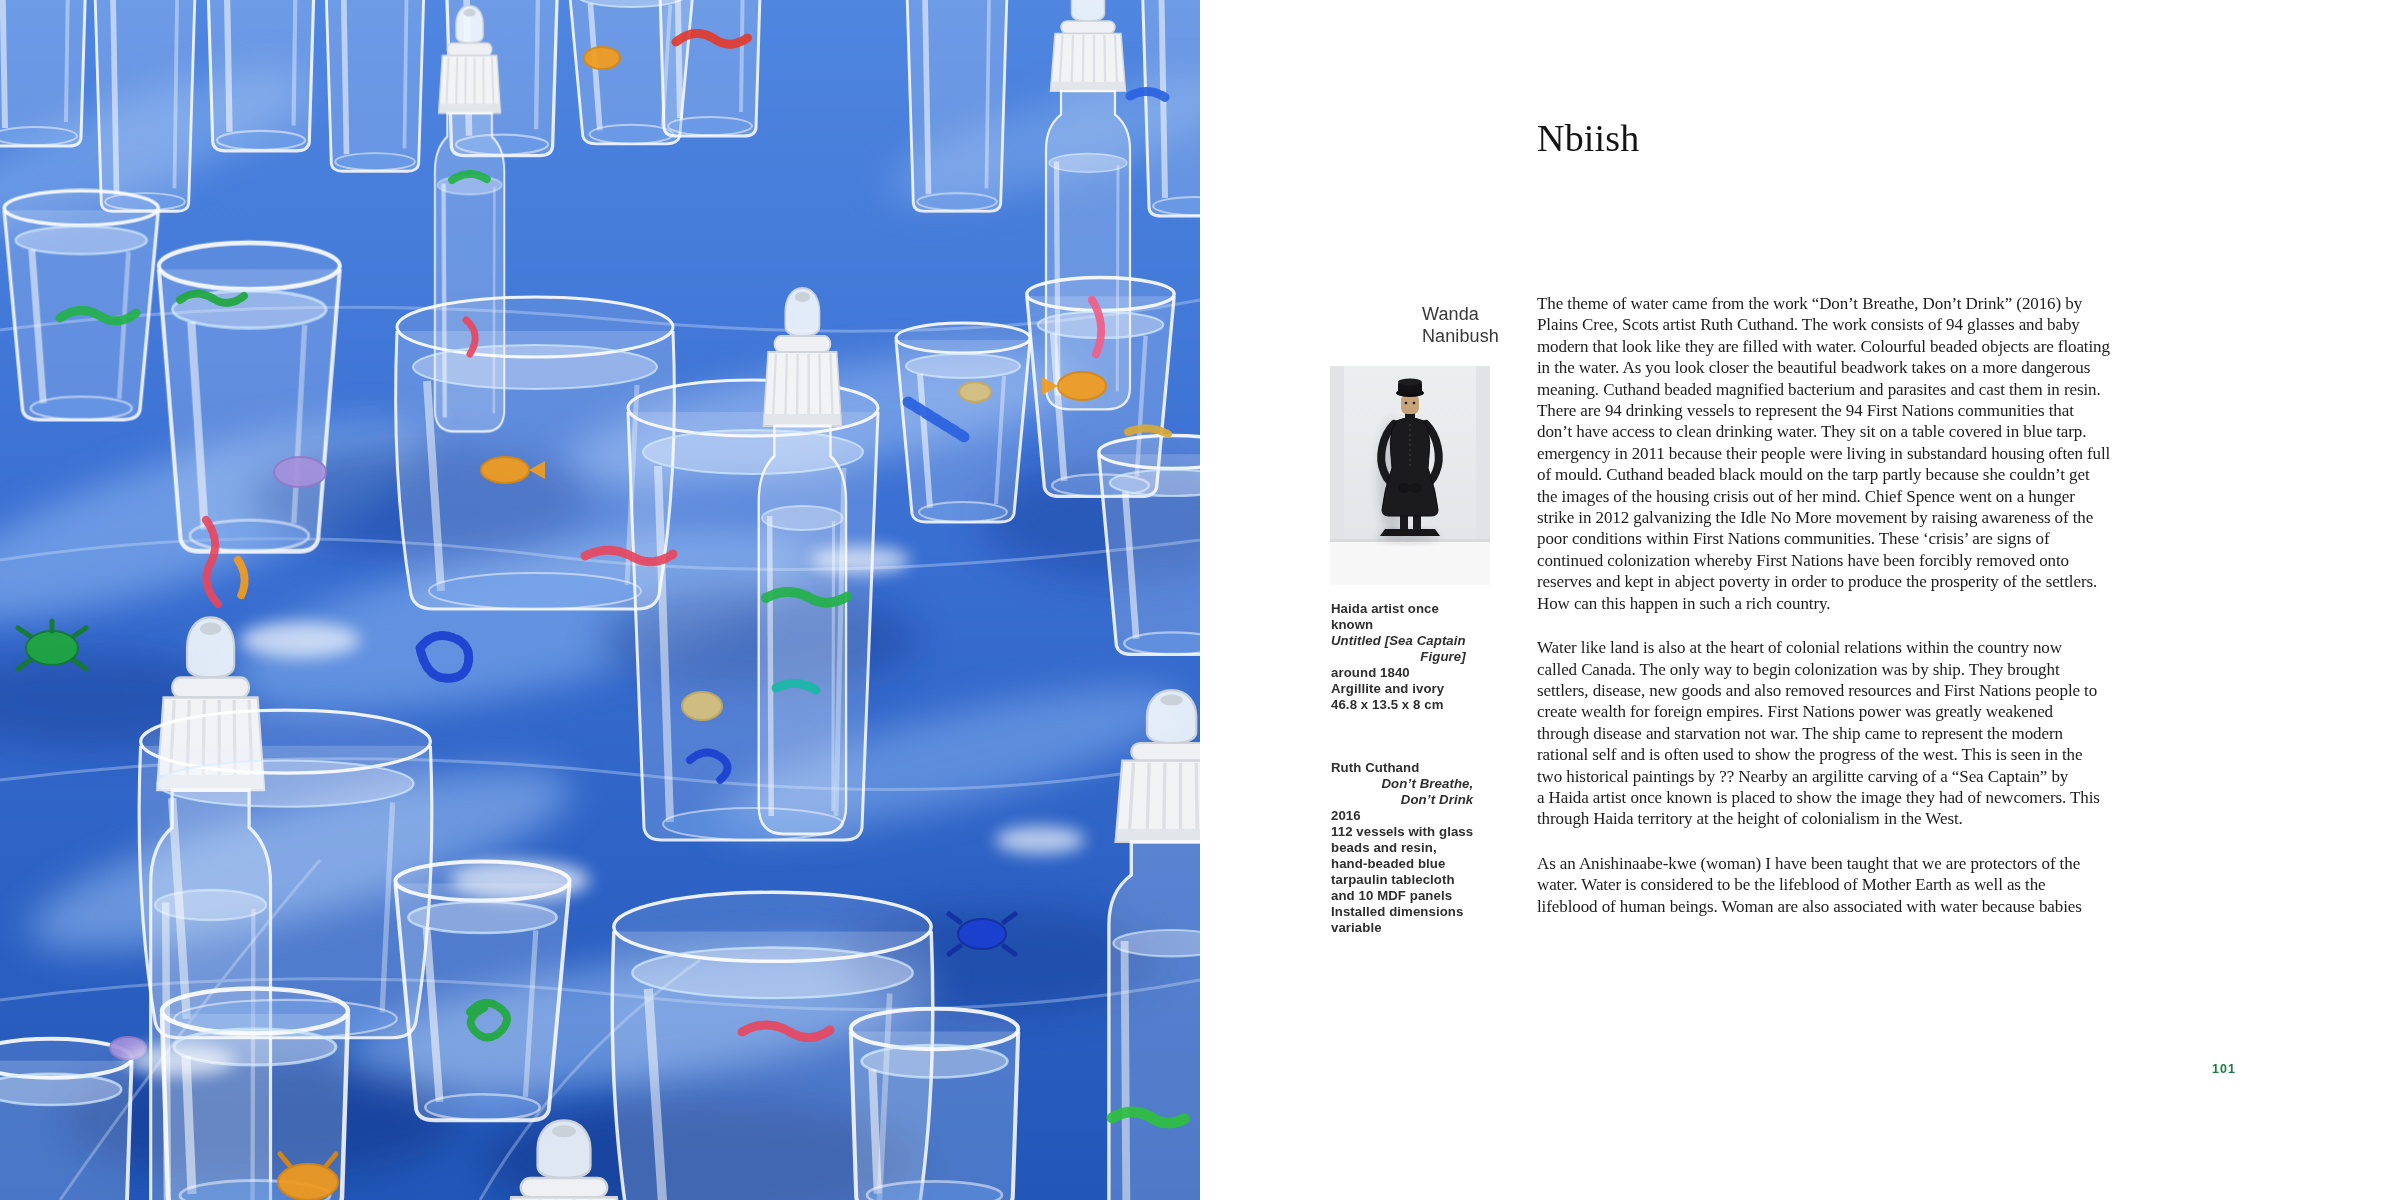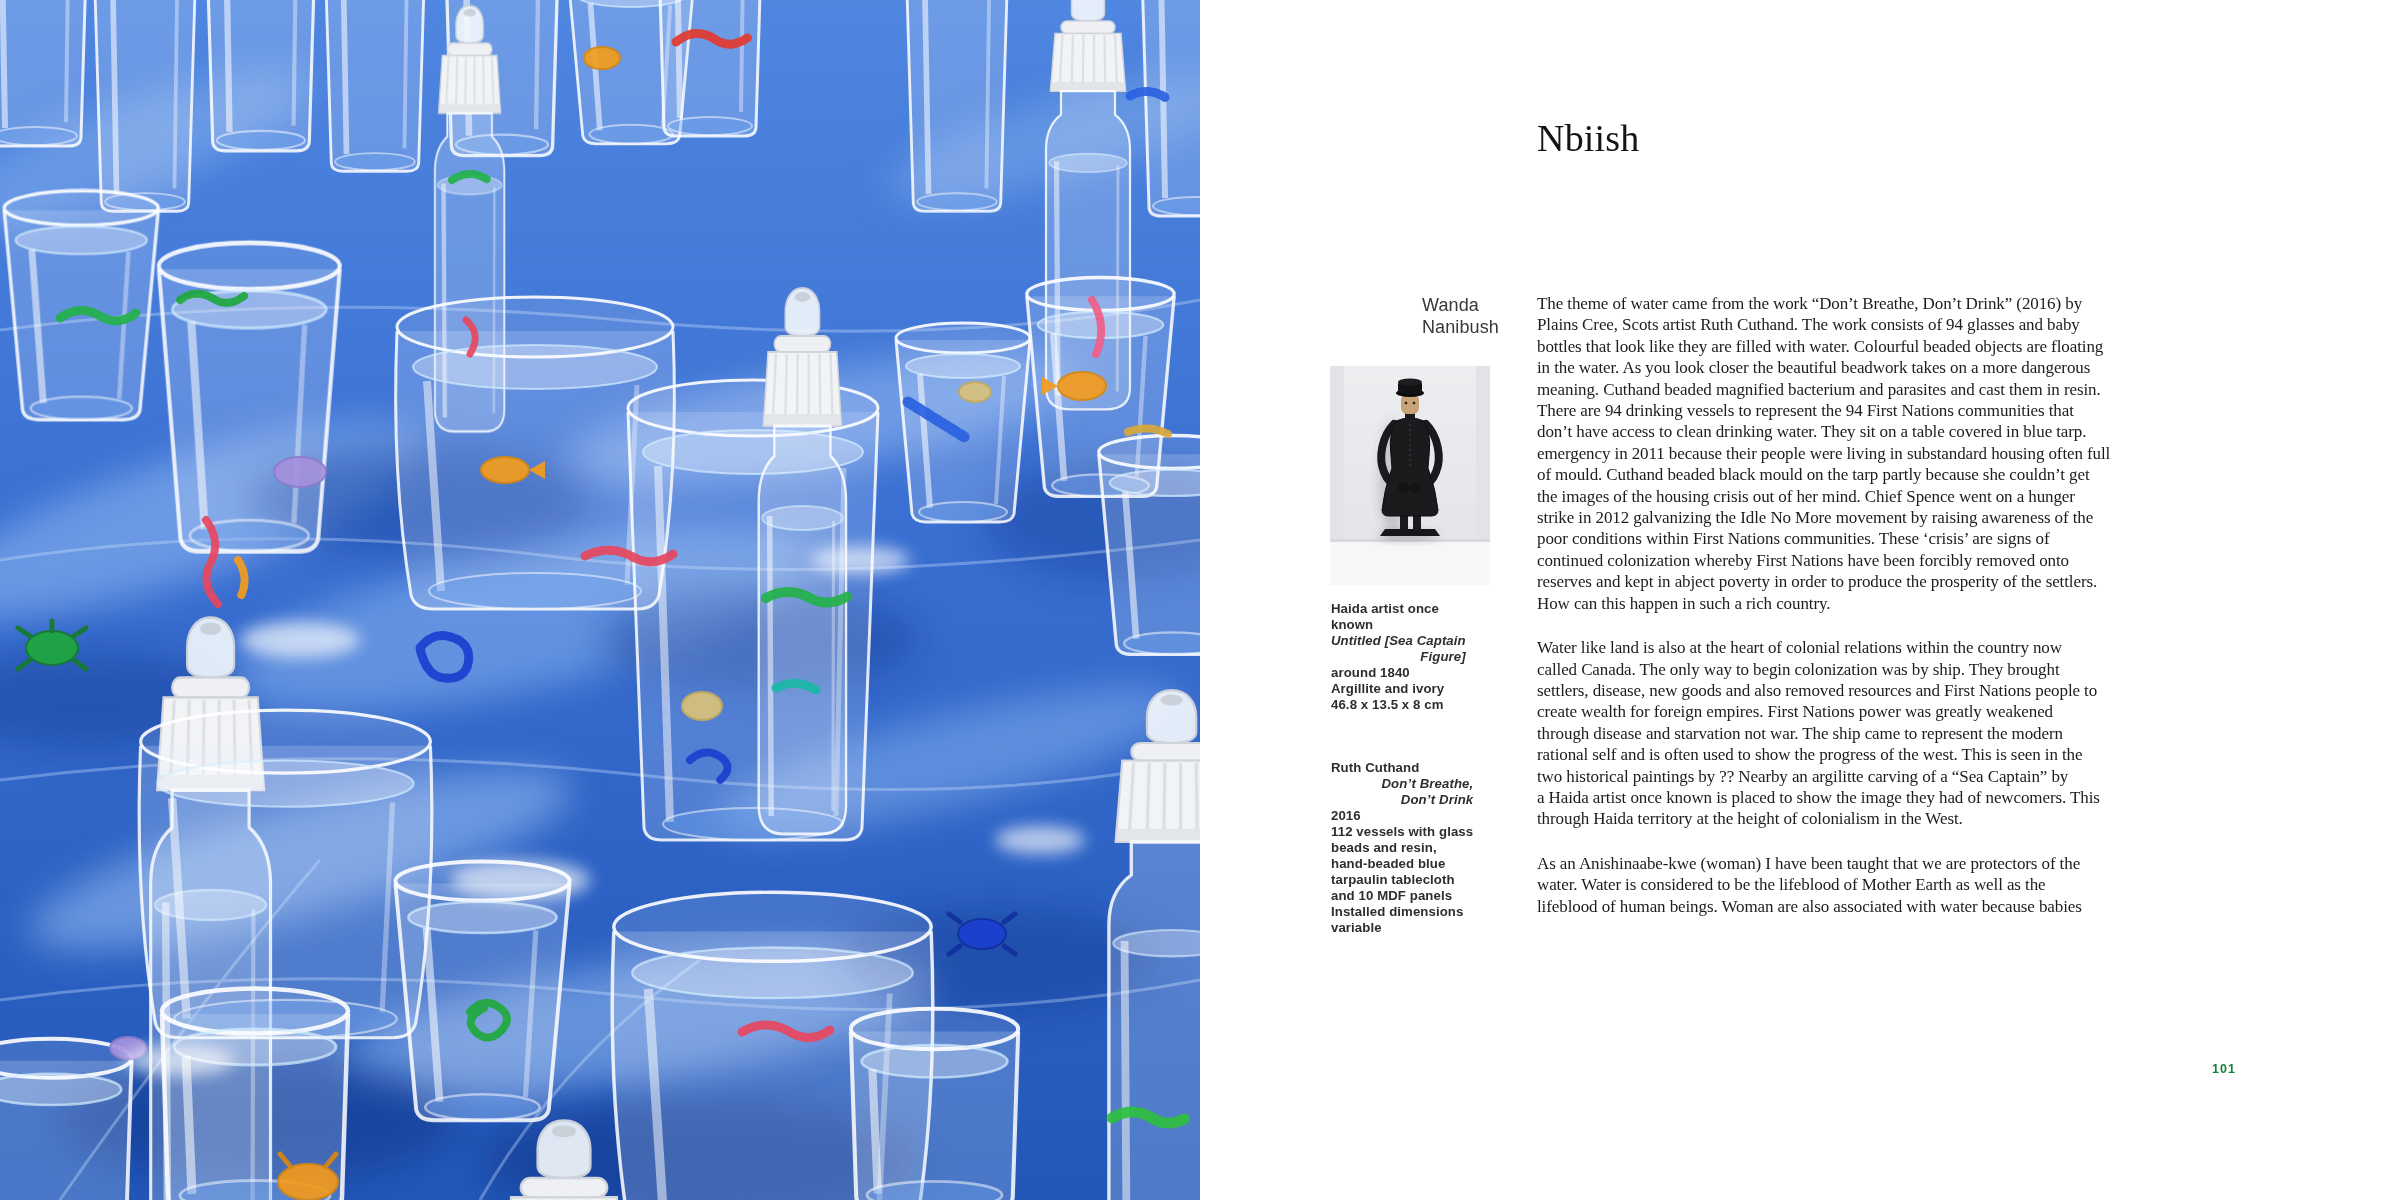--- a/index.html
+++ b/index.html
@@ -10,21 +10,21 @@
   
   .photo { position:absolute; left:0; top:0; width:1200px; height:1200px; }
   .photo svg { display:block; width:1200px; height:1200px; }
 
   
   .page { position:absolute; left:1200px; top:0; width:1200px; height:1200px; background:#ffffff; }
 
   .title { position:absolute; left:337px; top:118px; font-family:"Liberation Serif", serif;
            font-weight:400; font-size:38px; line-height:40px; color:#141414; letter-spacing:0.2px; }
 
-  .author { position:absolute; left:222px; top:295px; font-size:18px; line-height:21.5px;
+  .author { position:absolute; left:222px; top:304px; font-size:18px; line-height:21.5px;
             color:#383838; letter-spacing:0.1px; }
 
   .artfig { position:absolute; left:130px; top:366px; width:160px; height:219px; }
   .artfig svg { display:block; width:160px; height:219px; }
 
   .caption { position:absolute; font-size:13.2px; line-height:16px; color:#2e2e2e; letter-spacing:0.1px;font-weight:bold; }
   .caption .italic { font-style:italic;text-align:right; }
   .cap1 { left:131px; top:601px; }
   .cap2 { left:131px; top:760px; }
 
@@ -352,21 +352,21 @@
         <div>tarpaulin tablecloth</div>
         <div>and 10 MDF panels</div>
         <div>Installed dimensions</div>
         <div>variable</div>
       </div>
 
     <div class="bodycol">
       <div class="para">
           <div>The theme of water came from the work “Don’t Breathe, Don’t Drink” (2016) by</div>
           <div>Plains Cree, Scots artist Ruth Cuthand. The work consists of 94 glasses and baby</div>
-          <div>bottles that look like they are filled with water. Colourful beaded objects are floating</div>
+          <div>modern that look like they are filled with water. Colourful beaded objects are floating</div>
           <div>in the water. As you look closer the beautiful beadwork takes on a more dangerous</div>
           <div>meaning. Cuthand beaded magnified bacterium and parasites and cast them in resin.</div>
           <div>There are 94 drinking vessels to represent the 94 First Nations communities that</div>
           <div>don’t have access to clean drinking water. They sit on a table covered in blue tarp.</div>
           <div>emergency in 2011 because their people were living in substandard housing often full</div>
           <div>of mould. Cuthand beaded black mould on the tarp partly because she couldn’t get</div>
           <div>the images of the housing crisis out of her mind. Chief Spence went on a hunger</div>
           <div>strike in 2012 galvanizing the Idle No More movement by raising awareness of the</div>
           <div>poor conditions within First Nations communities. These ‘crisis’ are signs of</div>
           <div>continued colonization whereby First Nations have been forcibly removed onto</div>

